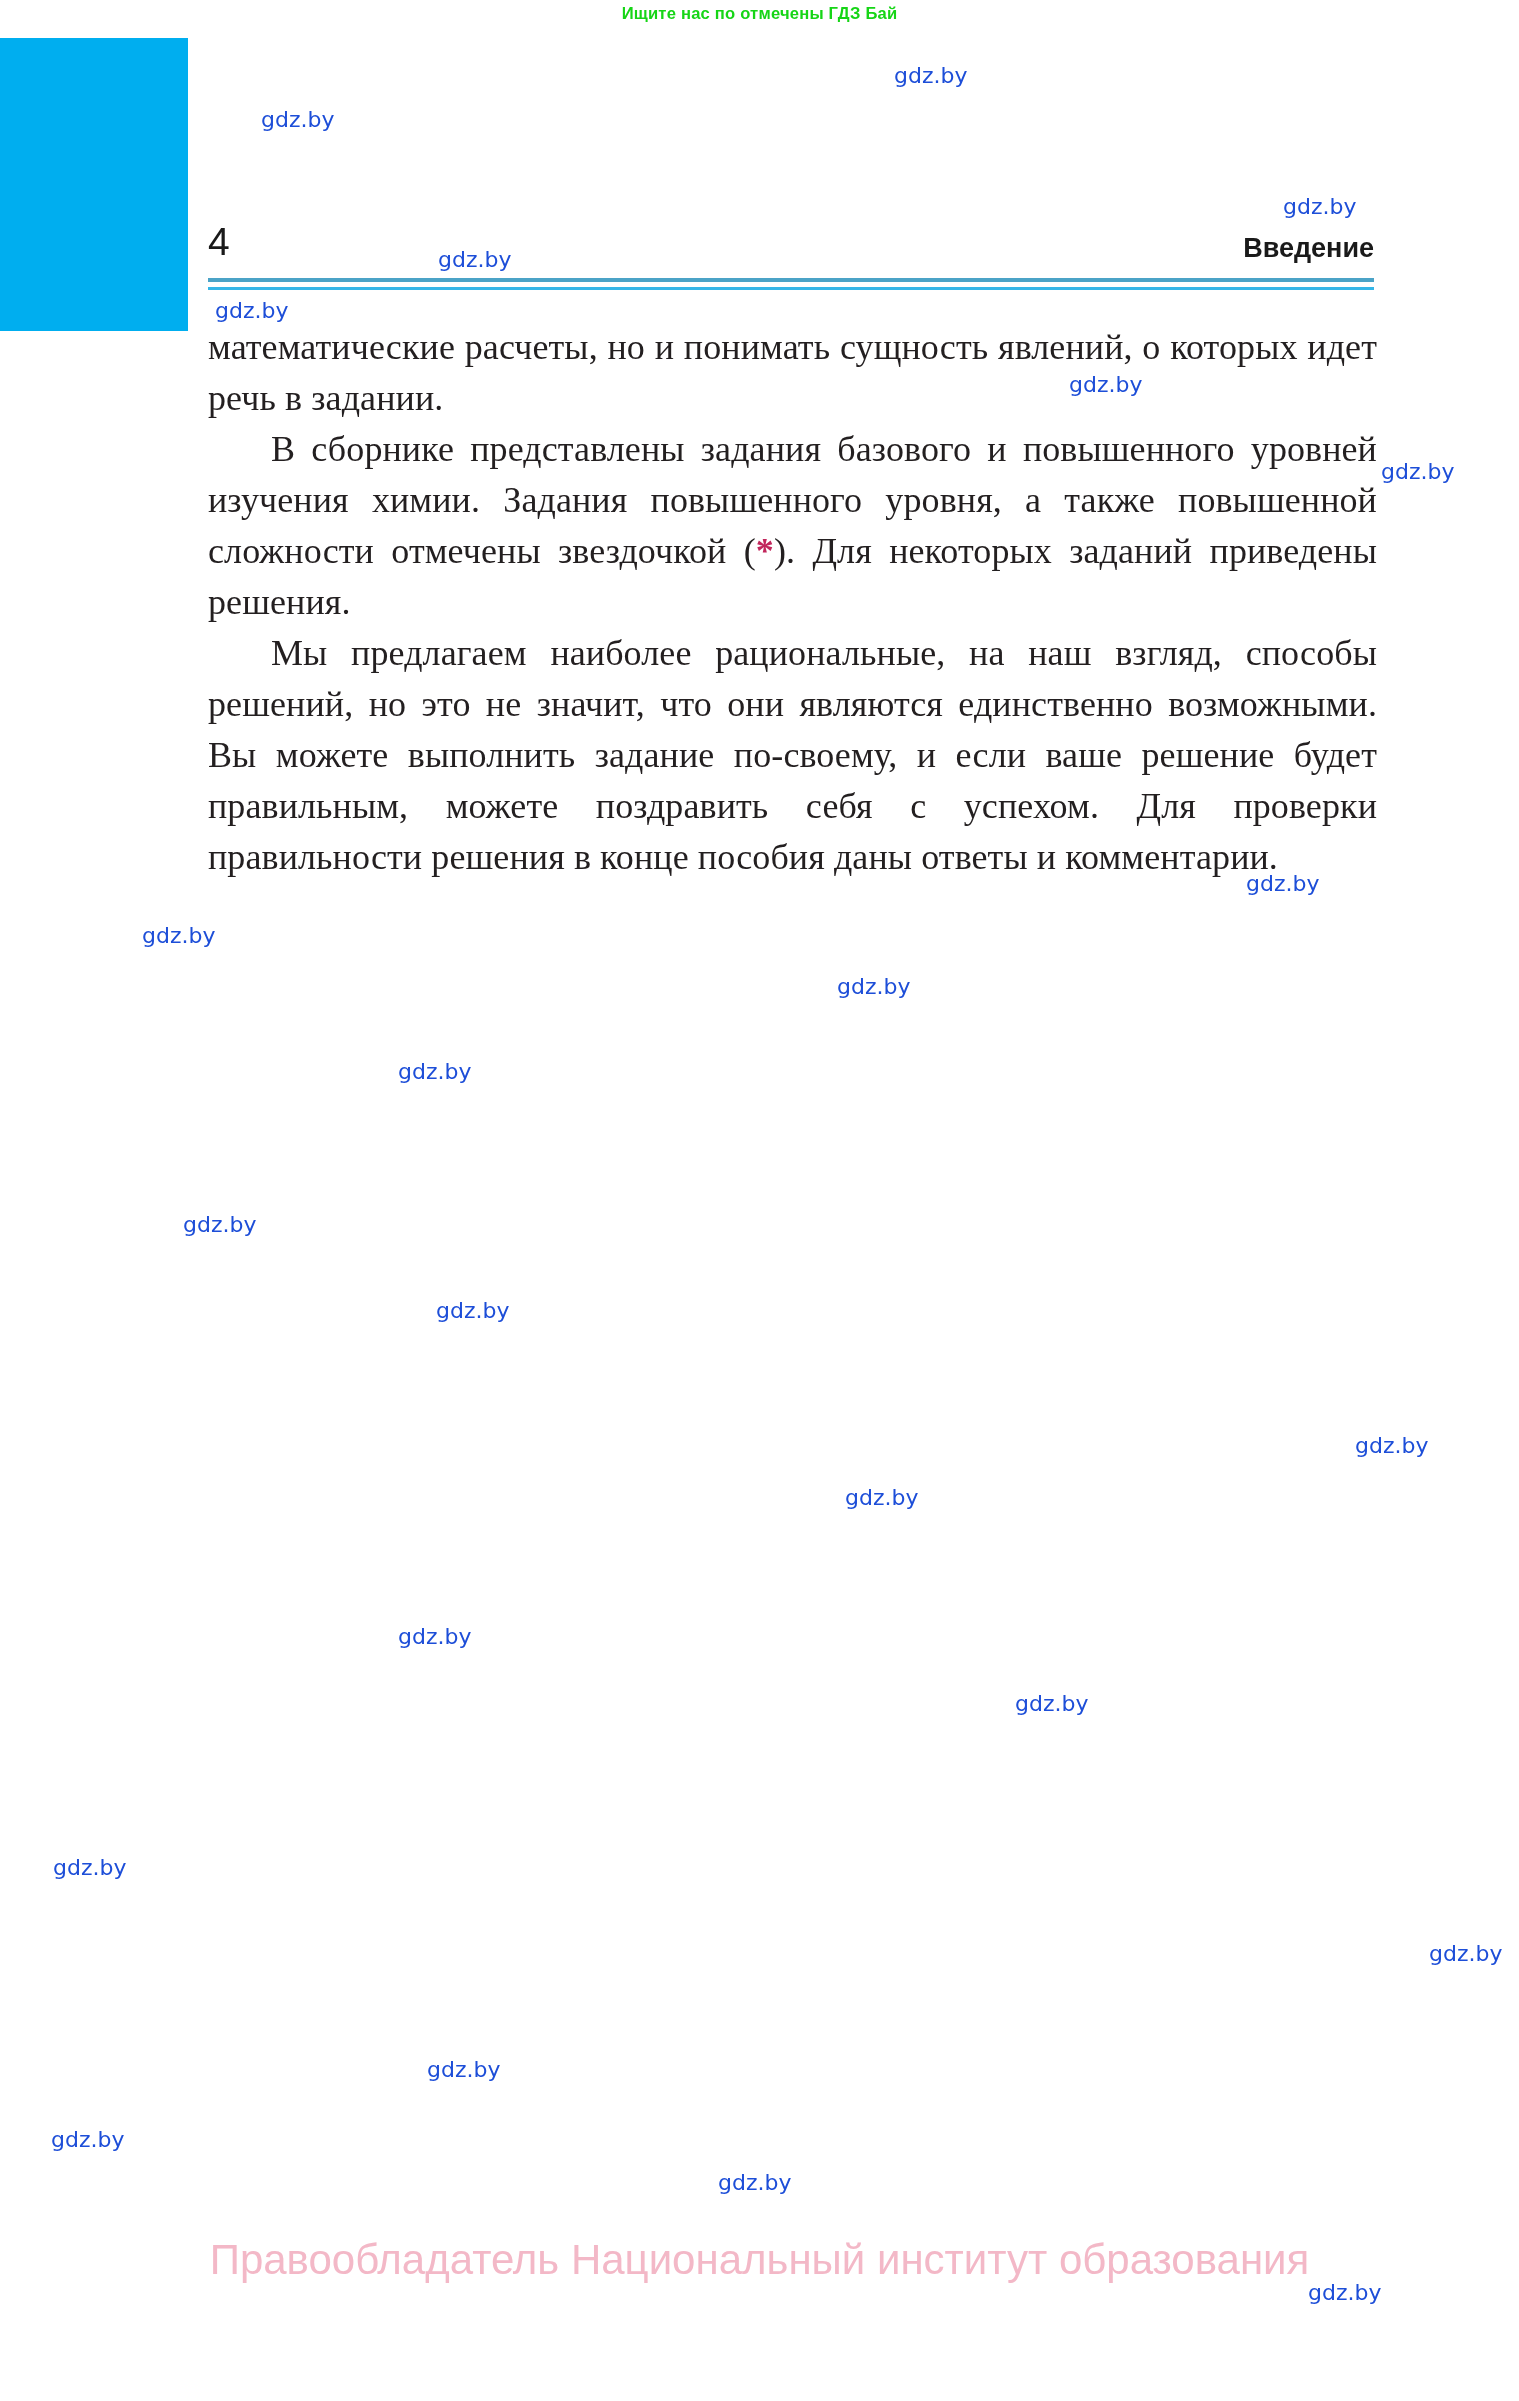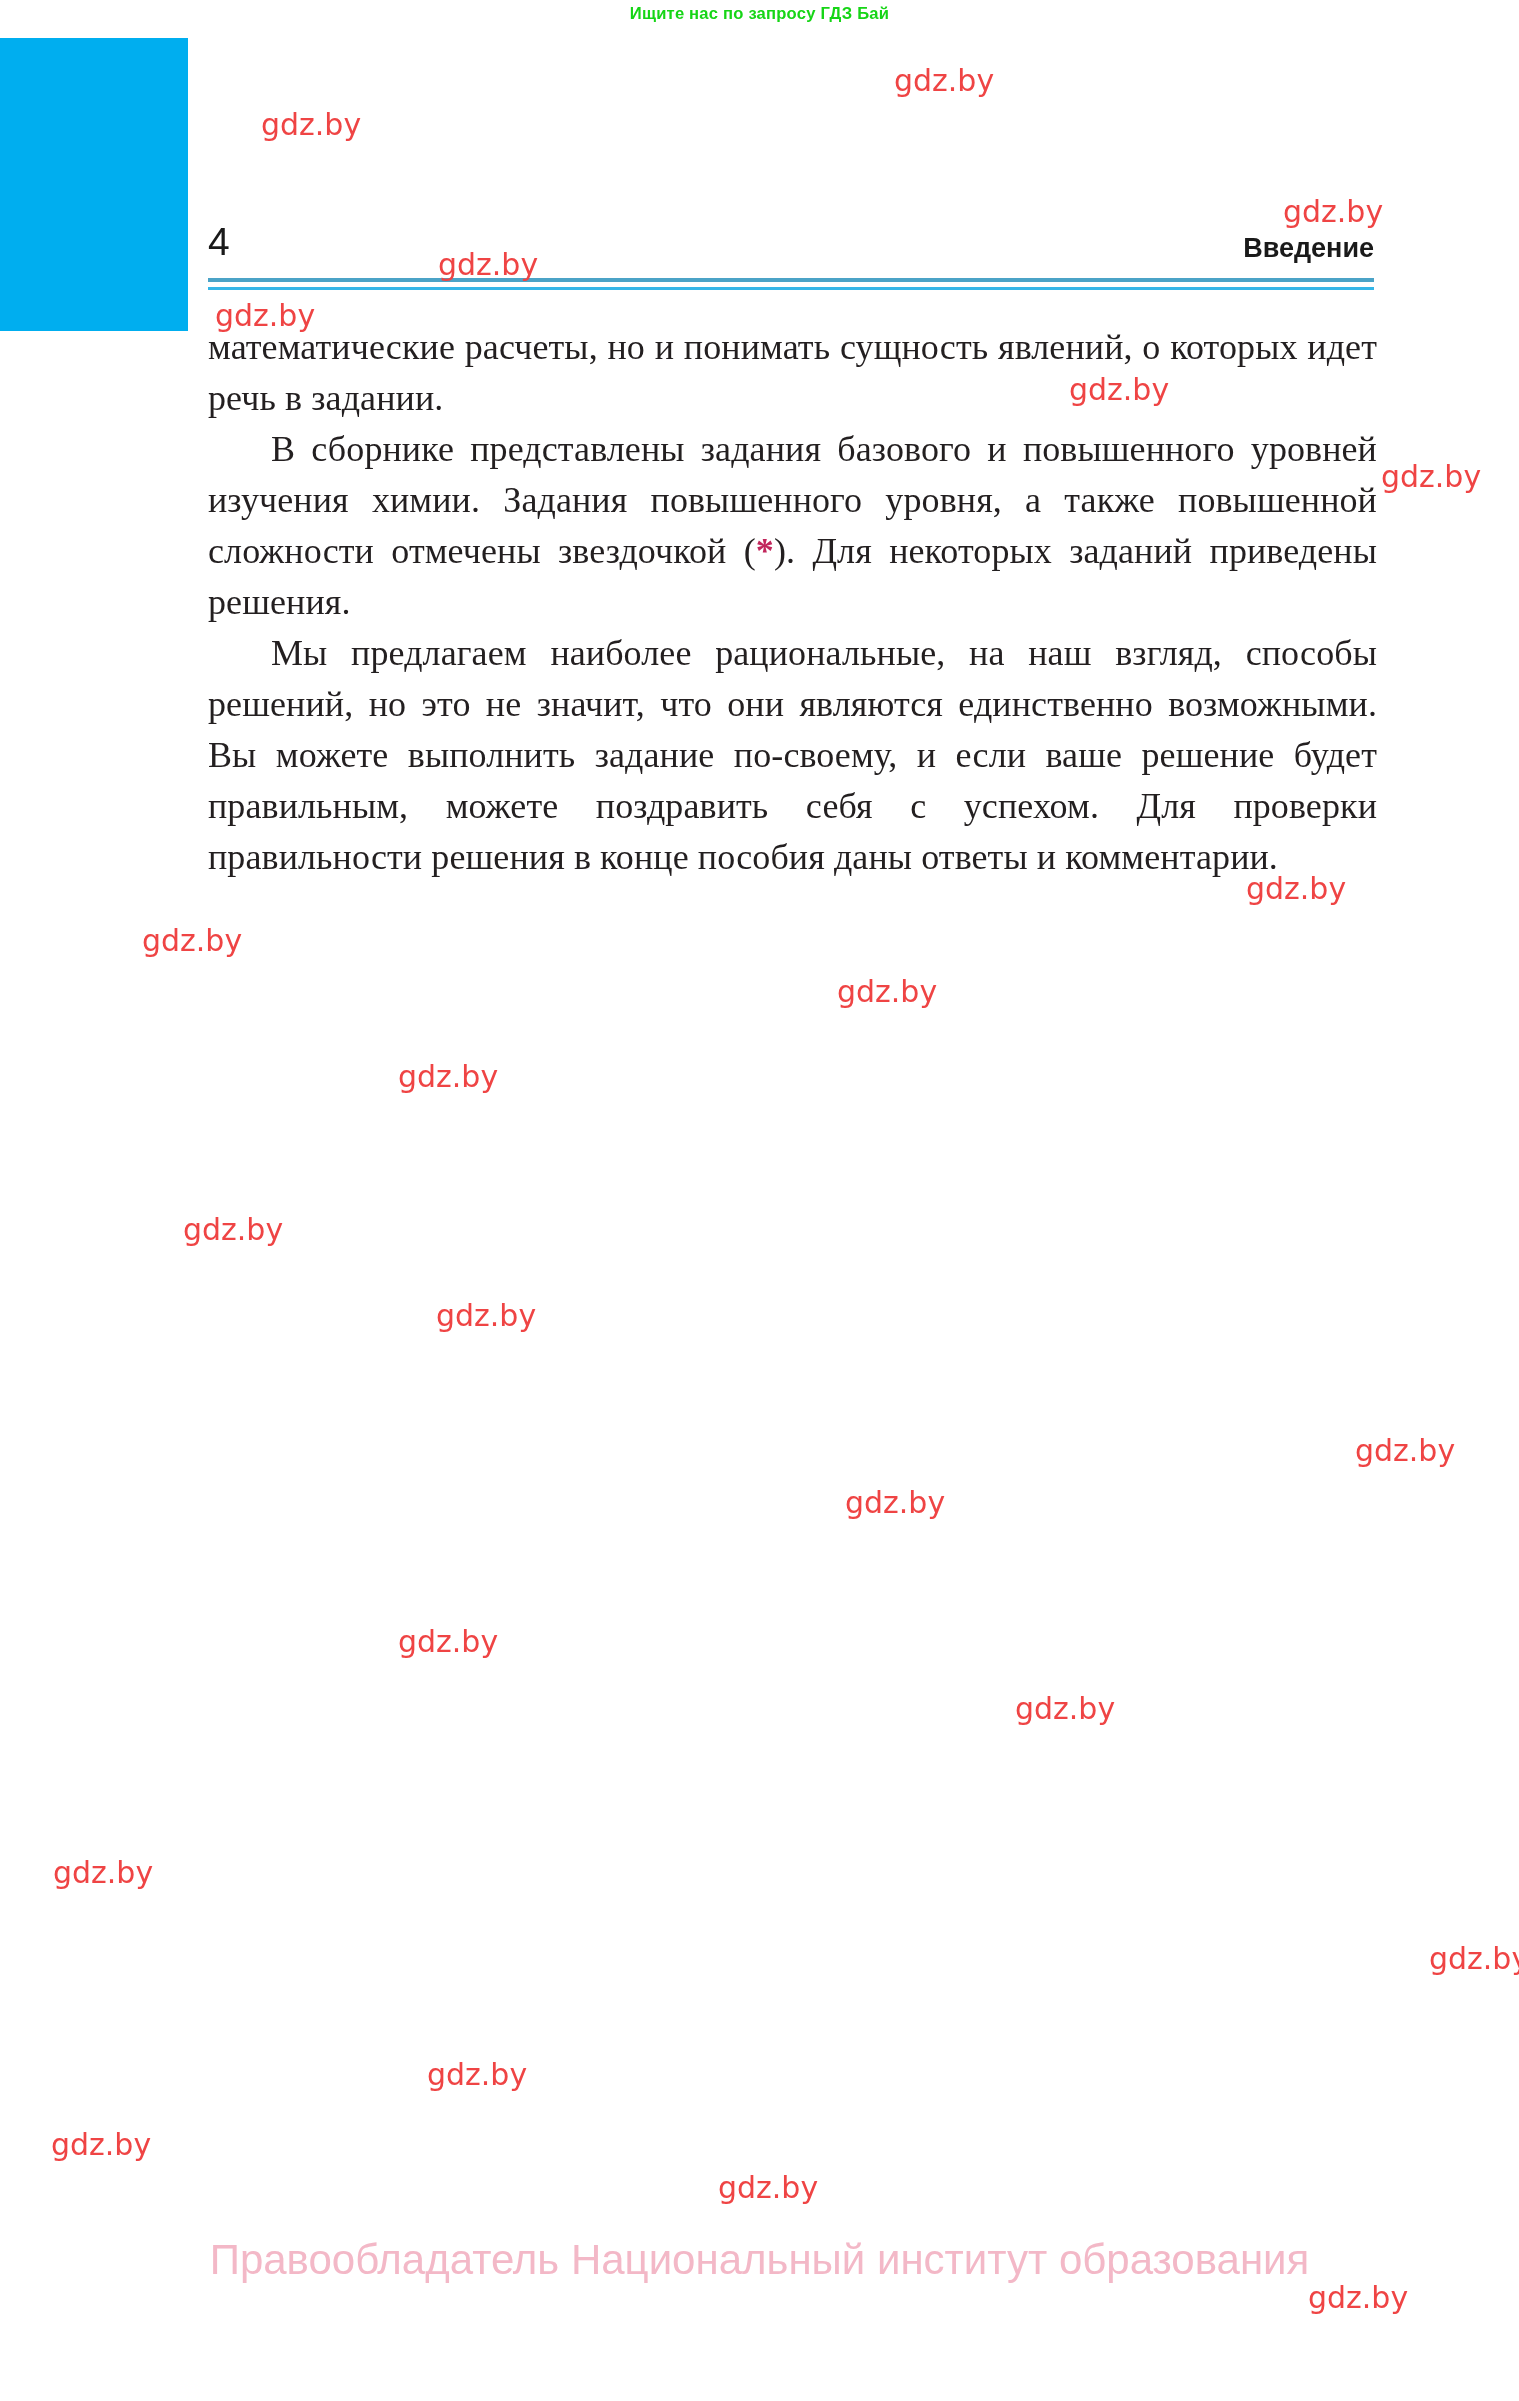--- a/index.html
+++ b/index.html
@@ -126,22 +126,22 @@
   }
   .star {
     color: #c2265c;
     font-weight: 700;
   }
 
   
   .wm {
     position: absolute;
     font-family: "DejaVu Sans", "Liberation Sans", sans-serif;
-    font-size: 30px;
-    color: #ef4444;
+    font-size: 22px;
+    color: #1d4ed8;
     white-space: nowrap;
     user-select: none;
   }
 
   
   .copyright-wm {
     position: absolute;
     left: 0;
     top: 2236px;
     width: 1519px;
@@ -166,21 +166,21 @@
     color: #1e33c8;
     white-space: nowrap;
   }
 </style>
 </head>
 <body>
 
 <div id="page">
 
   <div class="promo-bar">
-    <span class="promo-text">Ищите нас по запросу ГДЗ Бай</span>
+    <span class="promo-text">Ищите нас по отмечены ГДЗ Бай</span>
   </div>
 
   <div class="blue-block"></div>
 
   <div class="running-head">
     <span class="folio">4</span>
     <span class="section-title">Введение</span>
   </div>
 
   <div class="rule-group">

